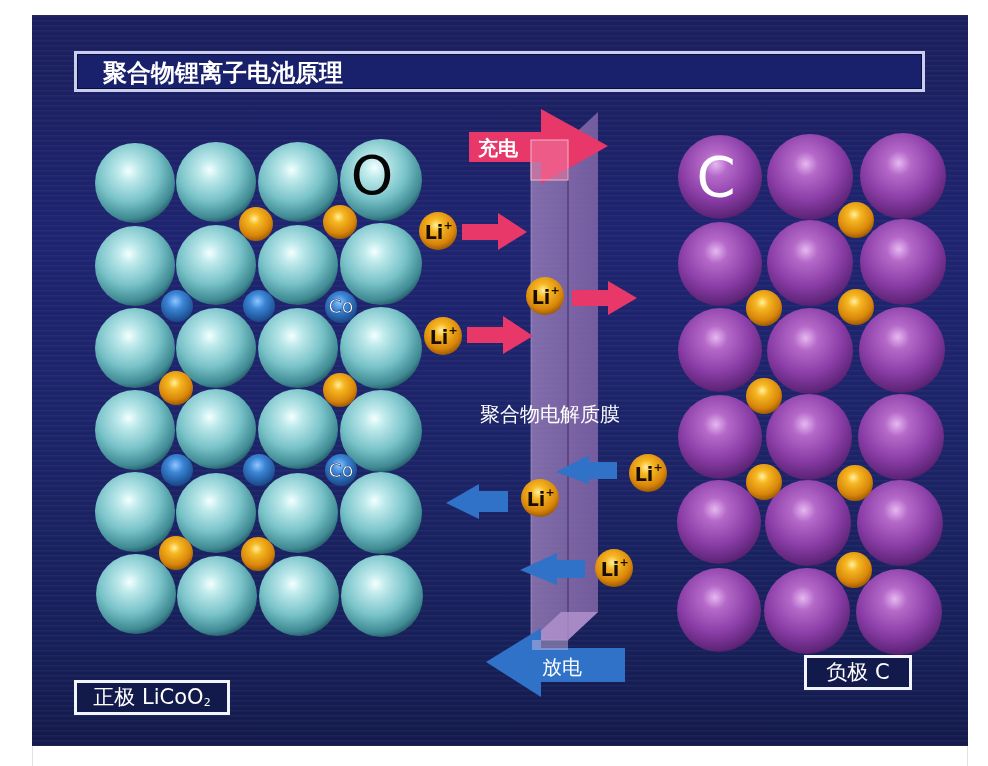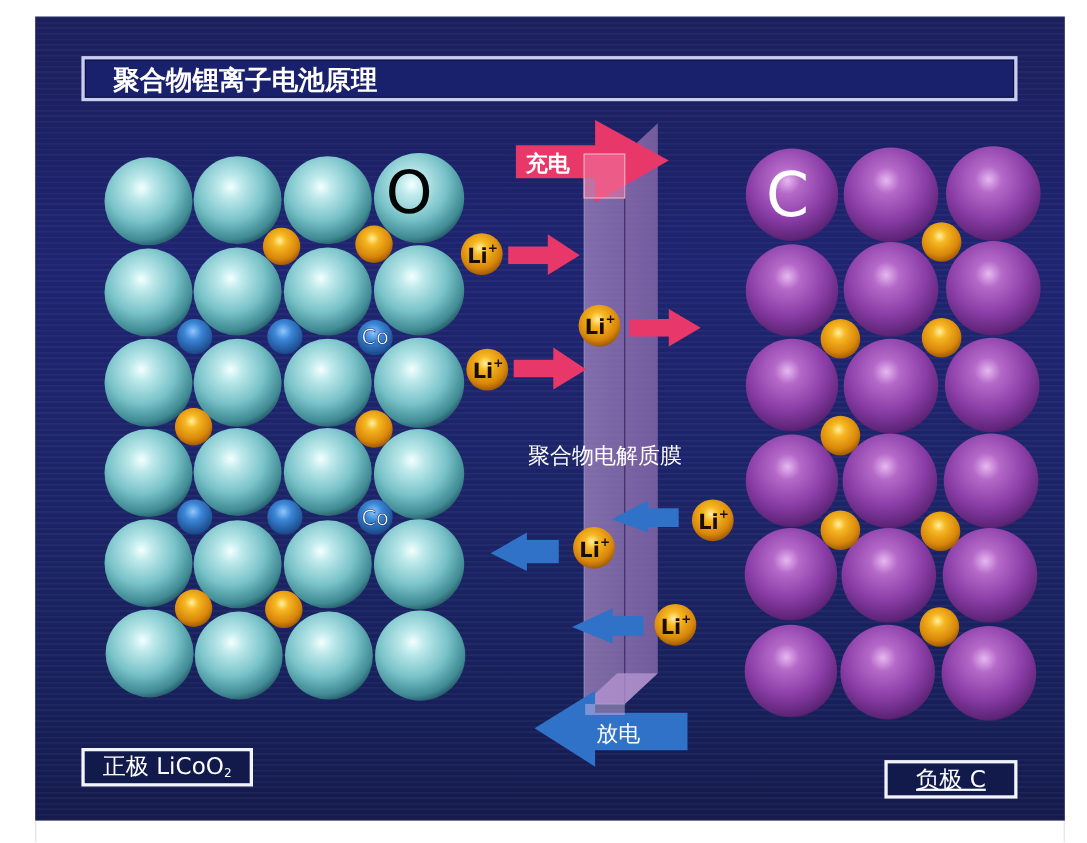--- a/index.html
+++ b/index.html
@@ -231,16 +231,16 @@
     <text class="svg-text" x="550" y="421" text-anchor="middle" font-size="20" fill="#ffffff">聚合物电解质膜</text>
   </svg>
 
   <div class="title-box">
     <span class="title-text">聚合物锂离子电池原理</span>
   </div>
 
   <div class="label-box" style="left:42px; top:665px; width:156px; height:35px;">
     <span>正极 </span><span>LiCoO</span><sub>2</sub>
   </div>
-  <div class="label-box" style="left:772px; top:676px; width:121px; height:35px;text-decoration:underline;">
+  <div class="label-box" style="left:772px; top:640px; width:108px; height:35px;">
     <span>负极 C</span>
   </div>
 </div>
 
 </body></html>

